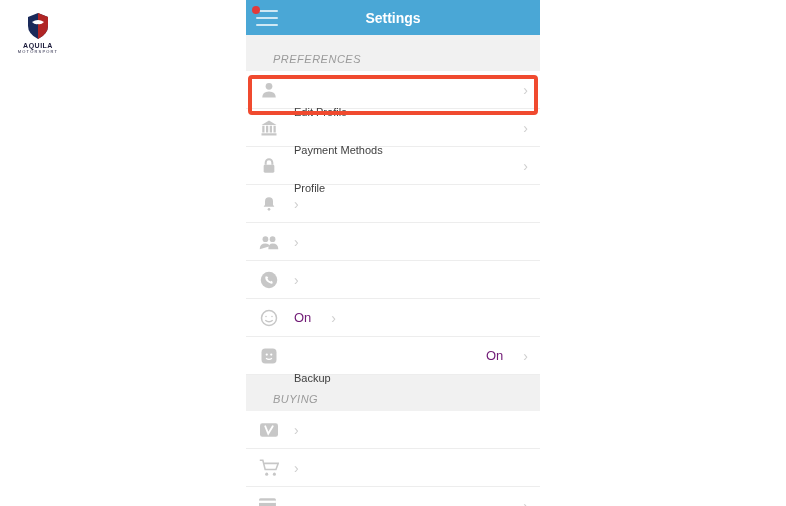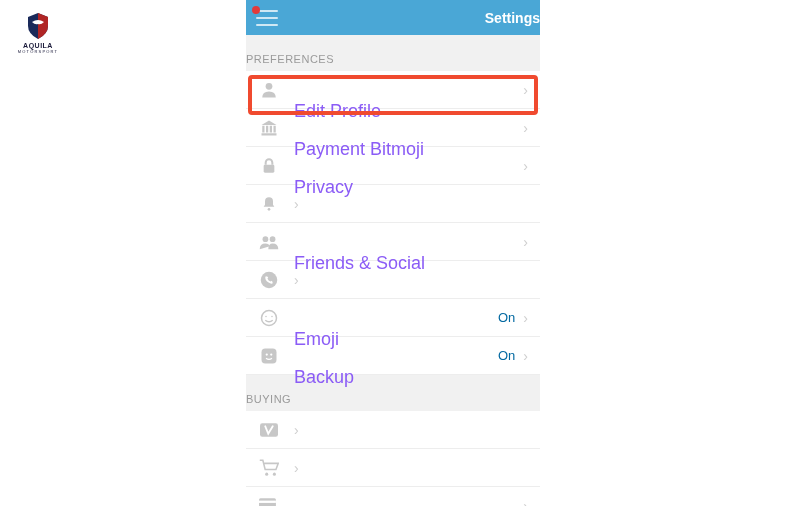--- a/index.html
+++ b/index.html
@@ -44,21 +44,21 @@
     width: 294px;
     height: 506px;
     background: #f1f1f1;
     overflow: hidden;
   }
   .header {
     height: 35px;
     background: #4aa7d6;
     display: flex;
     align-items: center;
-    justify-content: flex-end;
+    justify-content: center;
     position: relative;
     color: #ffffff;
   }
   .hamburger {
     position: absolute;
     left: 10px;
     top: 50%;
     transform: translateY(-50%);
     width: 22px;
     height: 16px;
@@ -80,24 +80,25 @@
     width: 8px; height: 8px;
     background: #e23b3b;
     border-radius: 50%;
   }
   .header-title {
     font-size: 14px;
     font-weight: 600;
   }
 
   .section-header {
-    padding: 18px 12px 6px 0;
+    padding: 18px 12px 6px 27px;
     font-size: 11px;
     color: #9a9a9a;
     letter-spacing: 0.5px;
+    font-style: italic;
   }
 
   .list {
     background: #ffffff;
   }
   .row {
     display: flex;
     align-items: center;
     height: 38px;
     padding: 0 12px 0 12px;
@@ -109,28 +110,28 @@
     height: 22px;
     margin-right: 14px;
     display: flex;
     align-items: center;
     justify-content: center;
     color: #c7c7c7;
     flex-shrink: 0;
   }
   .row .label {
     flex: 1;
-    font-size: 18px;
-    color: #8b5cf6;
+    font-size: 11px;
+    color: #404040;
     margin-top: 44px;
   }
   .row .value {
     font-size: 13px;
-    color: #0369a1;
-    margin-right: 8px;
+    color: #701a75;
+    margin-right: 20px;
   }
   .row .chev {
     color: #cfcfcf;
     font-size: 14px;
     font-weight: 300;
   }
   .highlight {
     position: absolute;
     left: 2px;
     top: 75px;
@@ -186,32 +187,32 @@
       <span class="icon">
         <svg width="18" height="18" viewBox="0 0 24 24" fill="currentColor">
             <path d="M12 2 L22 8 L2 8 Z"></path>
             <rect x="3" y="9" width="3" height="9"></rect>
             <rect x="8" y="9" width="3" height="9"></rect>
             <rect x="13" y="9" width="3" height="9"></rect>
             <rect x="18" y="9" width="3" height="9"></rect>
             <rect x="2" y="19" width="20" height="3"></rect>
           </svg>
       </span>
-      <span class="label">Payment Bitmoji</span>
+      <span class="label">Payment Methods</span>
       <span class="chev">›</span>
     </div>
 
     <div class="row">
       <span class="icon">
         <svg width="16" height="18" viewBox="0 0 24 24" fill="currentColor">
             <rect x="4" y="10" width="16" height="12" rx="2"></rect>
             <path d="M7 10 V7 a5 5 0 0 1 10 0 V10" fill="none" stroke="currentColor" stroke-width="3"></path>
           </svg>
       </span>
-      <span class="label">Privacy</span>
+      <span class="label">Profile</span>
       <span class="chev">›</span>
     </div>
 
     <div class="row">
       <span class="icon">
         <svg width="16" height="18" viewBox="0 0 24 24" fill="currentColor">
             <path d="M12 2 a6 6 0 0 1 6 6 v5 l2 3 H4 l2-3 V8 a6 6 0 0 1 6-6 Z"></path>
             <circle cx="12" cy="20" r="2"></circle>
           </svg>
       </span>
@@ -220,21 +221,20 @@
 
     <div class="row">
       <span class="icon">
         <svg width="20" height="16" viewBox="0 0 28 20" fill="currentColor">
             <circle cx="9" cy="6" r="4"></circle>
             <circle cx="19" cy="6" r="4"></circle>
             <path d="M1 20 Q1 12 9 12 Q14 12 15 16"></path>
             <path d="M13 20 Q13 12 19 12 Q27 12 27 20 Z"></path>
           </svg>
       </span>
-      <span class="label">Friends &amp; Social</span>
       <span class="chev">›</span>
     </div>
 
     <div class="row">
       <span class="icon">
         <svg width="18" height="18" viewBox="0 0 24 24" fill="currentColor">
             <circle cx="12" cy="12" r="11"></circle>
             <path d="M8 7 q-1 0 -1 2 q0 5 8 8 q2 0 2-1 l-1-3 l-2 1 q-3-1-4-4 l1-2 Z" fill="#fff"></path>
           </svg>
       </span>
@@ -243,21 +243,20 @@
 
     <div class="row">
       <span class="icon">
         <svg width="18" height="18" viewBox="0 0 24 24" fill="none" stroke="currentColor" stroke-width="2">
             <circle cx="12" cy="12" r="10"></circle>
             <circle cx="8" cy="10" r="1" fill="currentColor" stroke="none"></circle>
             <circle cx="16" cy="10" r="1" fill="currentColor" stroke="none"></circle>
             <path d="M7 15 q5 4 10 0"></path>
           </svg>
       </span>
-      <span class="label">Emoji</span>
       <span class="value">On</span>
       <span class="chev">›</span>
     </div>
 
     <div class="row">
       <span class="icon">
         <svg width="18" height="18" viewBox="0 0 24 24" fill="currentColor">
             <rect x="2" y="2" width="20" height="20" rx="5"></rect>
             <circle cx="9" cy="10" r="1.5" fill="#fff"></circle>
             <circle cx="15" cy="10" r="1.5" fill="#fff"></circle>

